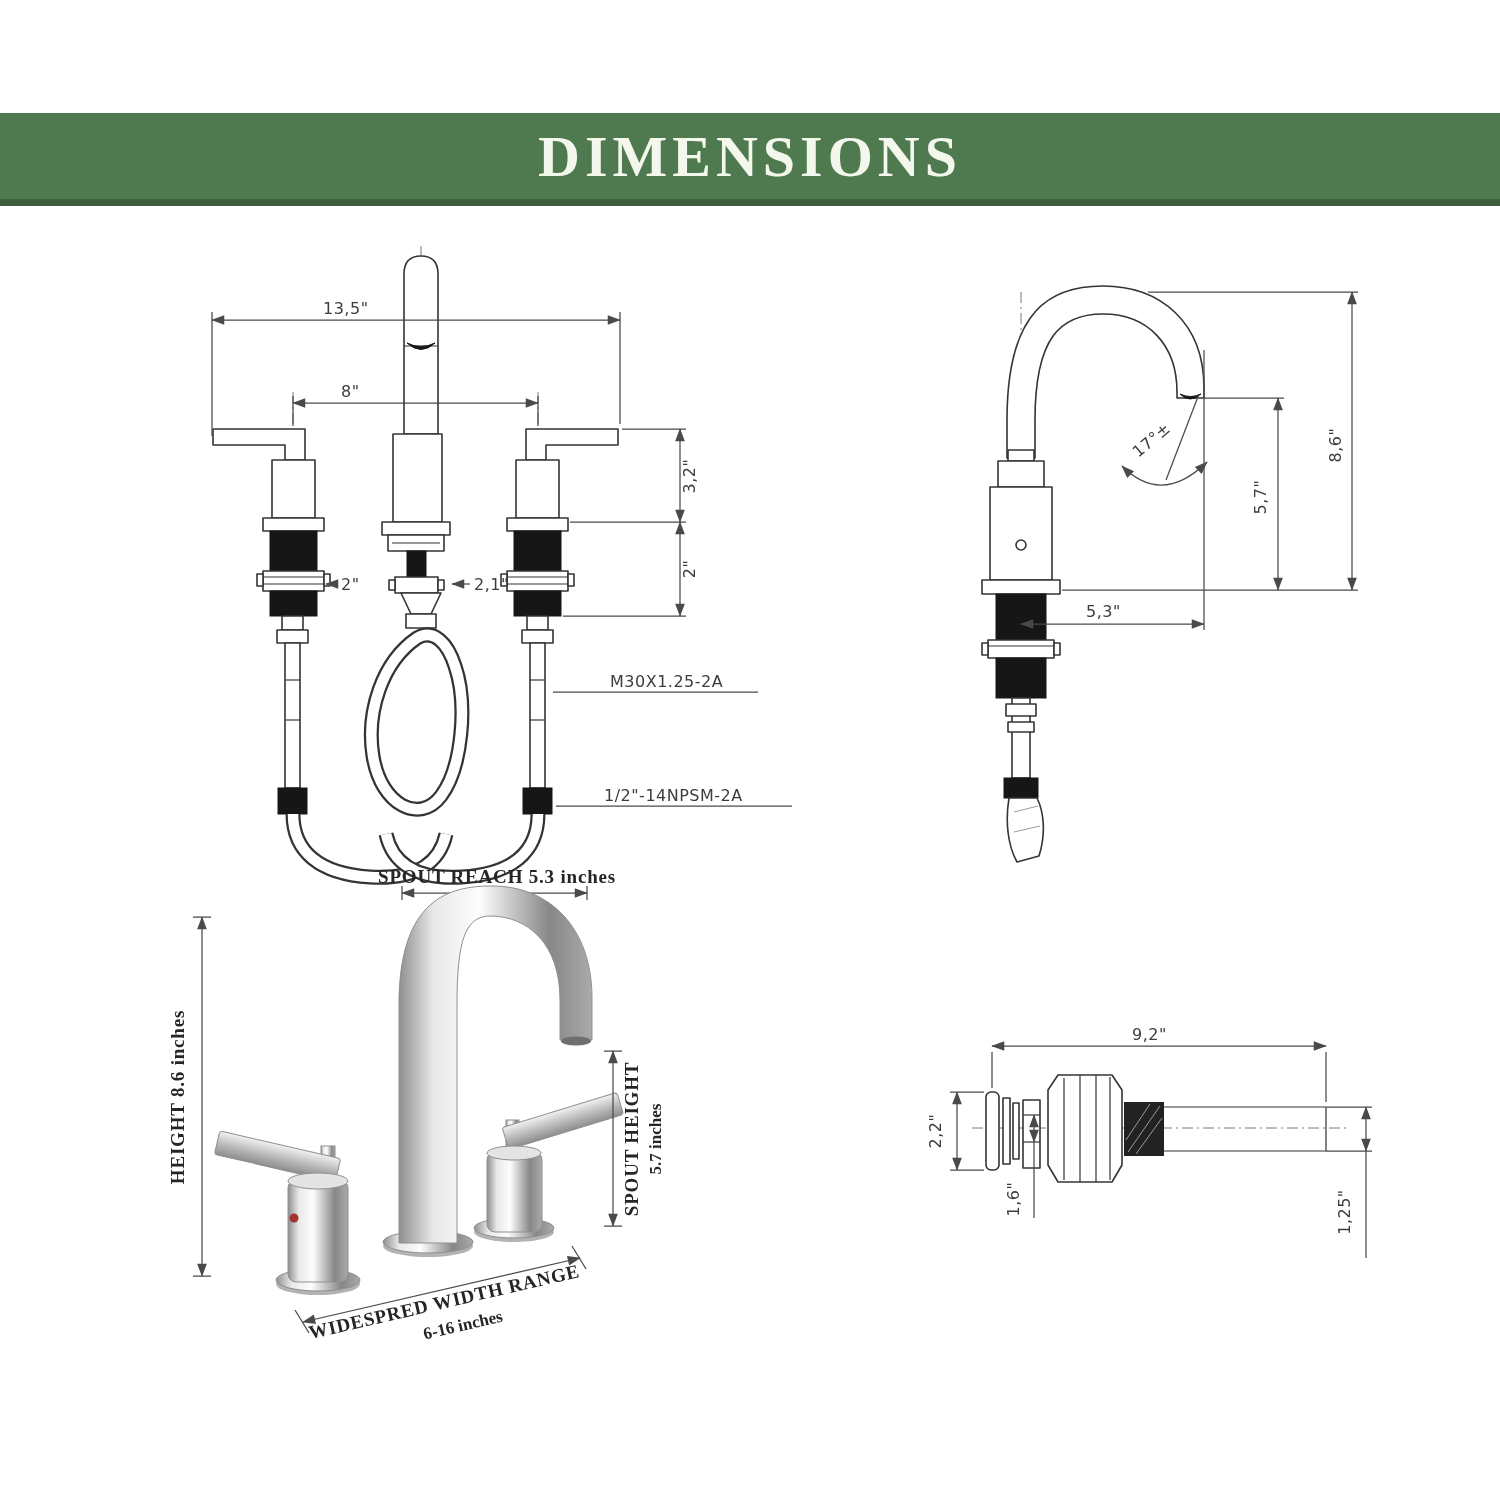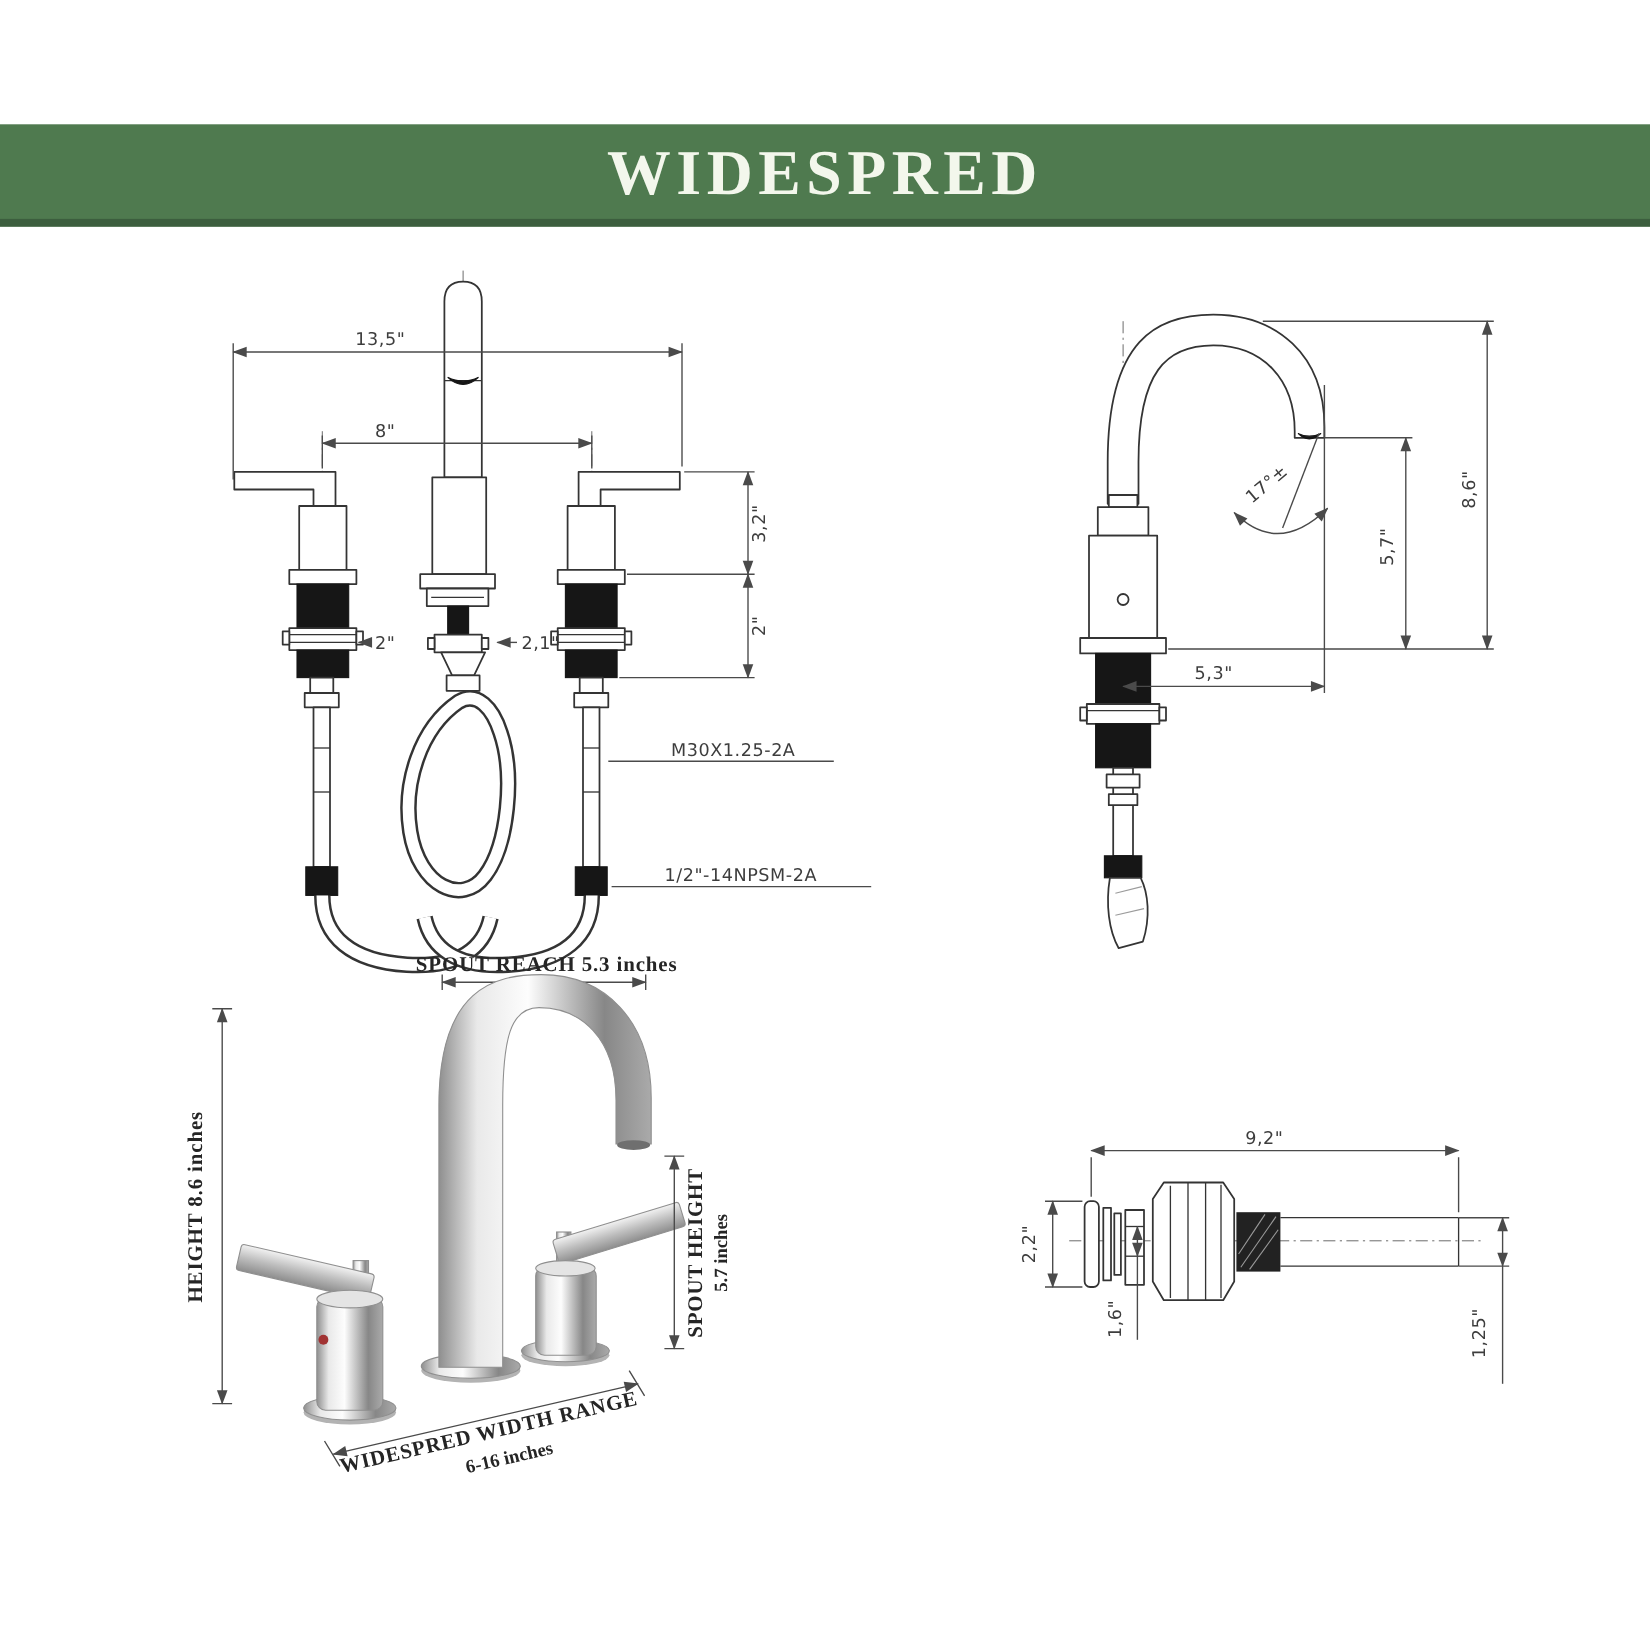--- a/index.html
+++ b/index.html
@@ -23,21 +23,21 @@
   .slab{font-family:"Liberation Serif",serif;font-weight:700;font-size:19px;fill:#252525;letter-spacing:0.8px;}
   .slab2{font-family:"Liberation Serif",serif;font-weight:700;font-size:17px;fill:#252525;}
   .chromeEdge{stroke:#8f8f8f;stroke-width:1;}
 </style>
 </head>
 <body>
 
 <div class="stage">
 
   <div class="banner">
-    <span>WIDESPRED</span>
+    <span>DIMENSIONS</span>
   </div>
 
   <svg width="1500" height="1500" viewBox="0 0 1500 1500">
     <defs>
       <marker id="arr" viewBox="0 0 10 8" markerWidth="11" markerHeight="9" refX="9.4" refY="4" orient="auto-start-reverse">
         <path d="M0.5,0.5 L10,4 L0.5,7.5 Z" fill="#4a4a4a"></path>
       </marker>
       <linearGradient id="chrome1" x1="0" y1="0" x2="1" y2="0">
         <stop offset="0" stop-color="#8f8f8f"></stop>
           <stop offset="0.18" stop-color="#e9e9e9"></stop>

